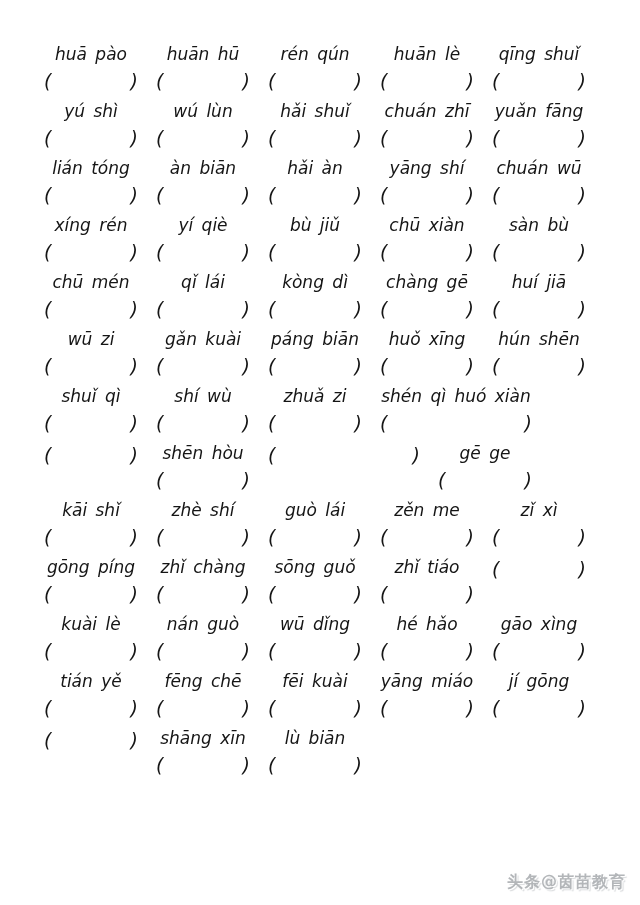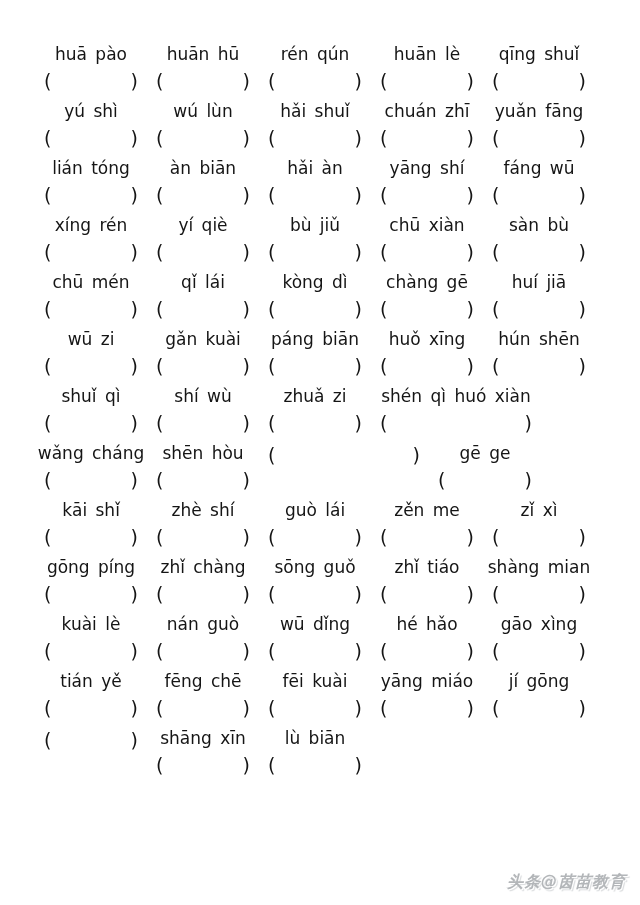--- a/index.html
+++ b/index.html
@@ -9,20 +9,21 @@
   body {
     width: 640px;
     height: 905px;
     background: #ffffff;
     position: relative;
     overflow: hidden;
     font-family: "DejaVu Sans", "Liberation Sans", sans-serif;
   }
   .sheet {
     padding: 42px 36px 0 44px;
+    font-style: italic;
   }
   .row {
     display: flex;
     gap: 18px;
     margin-bottom: 3px;
   }
   .word {
     width: 94px;
     display: flex;
     flex-direction: column;
@@ -50,21 +51,20 @@
   }
   .watermark {
     position: absolute;
     right: 14px;
     bottom: 12px;
     font-size: 16px;
     letter-spacing: 1px;
     color: #b3b6b9;
     text-shadow: 1px 1px 0 #ffffff, 2px 2px 1px #d9dbdd;
     font-weight: bold;
-    font-style: italic;
   }
 </style>
 </head>
 <body>
 
 <div class="sheet">
     <div class="row">
       <div class="word">
         <div class="pinyin">huā pào</div>
         <div class="parens">
@@ -161,21 +161,21 @@
         </div>
       </div>
       <div class="word">
         <div class="pinyin">yāng shí</div>
         <div class="parens">
           <span>(</span>
           <span>)</span>
         </div>
       </div>
       <div class="word">
-        <div class="pinyin">fáng wū</div>
+        <div class="pinyin">chuán wū</div>
         <div class="parens">
           <span>(</span>
           <span>)</span>
         </div>
       </div>
     </div>
     <div class="row">
       <div class="word">
         <div class="pinyin">xíng rén</div>
         <div class="parens">
@@ -311,21 +311,20 @@
       <div class="word wide">
         <div class="pinyin">shén qì huó xiàn</div>
         <div class="parens">
           <span>(</span>
           <span>)</span>
         </div>
       </div>
     </div>
     <div class="row">
       <div class="word">
-        <div class="pinyin">wǎng cháng</div>
         <div class="parens">
           <span>(</span>
           <span>)</span>
         </div>
       </div>
       <div class="word">
         <div class="pinyin">shēn hòu</div>
         <div class="parens">
           <span>(</span>
           <span>)</span>
@@ -405,21 +404,20 @@
         </div>
       </div>
       <div class="word">
         <div class="pinyin">zhǐ tiáo</div>
         <div class="parens">
           <span>(</span>
           <span>)</span>
         </div>
       </div>
       <div class="word">
-        <div class="pinyin">shàng mian</div>
         <div class="parens">
           <span>(</span>
           <span>)</span>
         </div>
       </div>
     </div>
     <div class="row">
       <div class="word">
         <div class="pinyin">kuài lè</div>
         <div class="parens">

